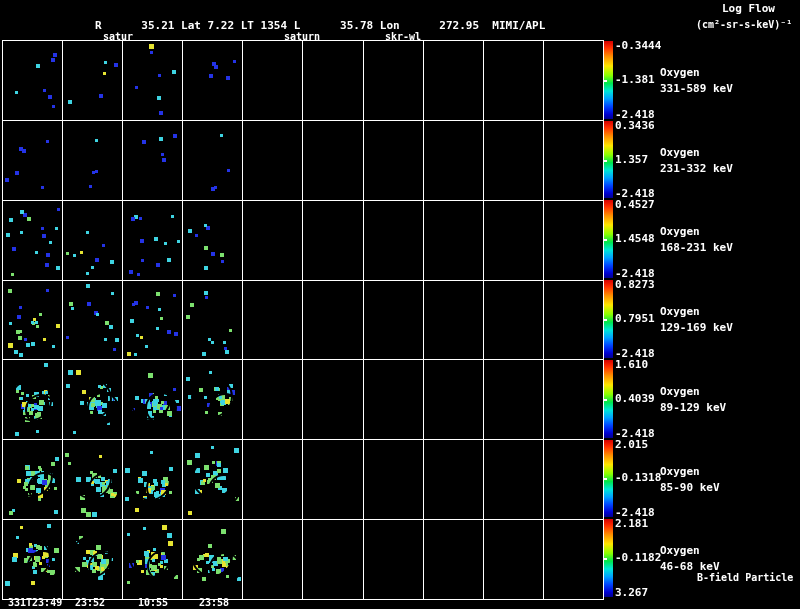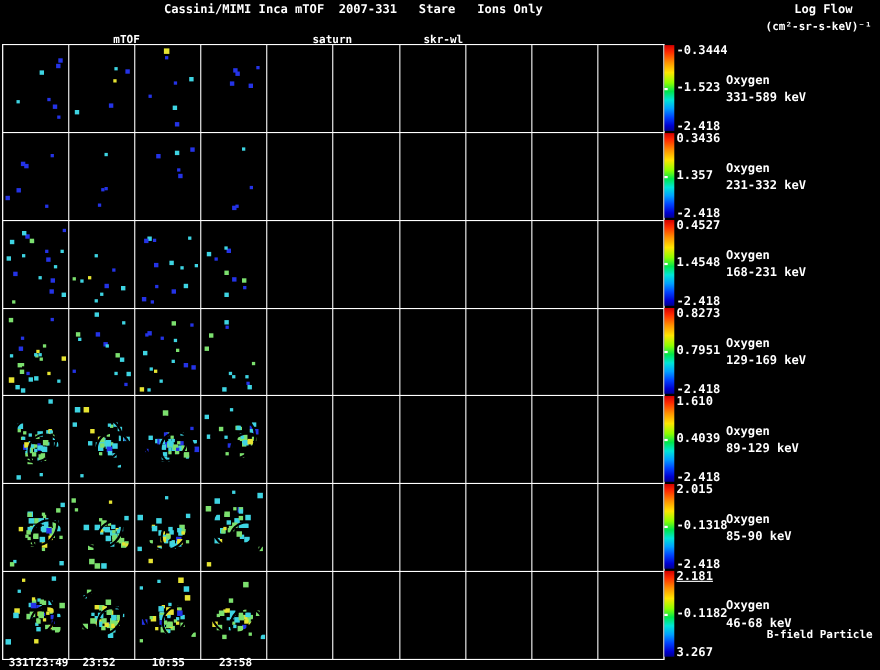--- a/index.html
+++ b/index.html
@@ -17,21 +17,21 @@
         background:linear-gradient(180deg,#d40000 0%,#ff2a00 8%,#ff9000 20%,#ffe600 32%,
         #8cff00 44%,#00e64d 54%,#00e6d8 64%,#00a2ff 74%,#0044ff 84%,#0000d0 94%,#000090 100%);}
   .cbar:after{content:"";position:absolute;left:0;top:50%;width:3px;height:2px;background:#fff;}
   .vlab{position:absolute;left:615px;font-size:11px;white-space:pre;}
   .slab{position:absolute;left:660px;font-size:11px;white-space:pre;}
 </style>
 </head>
 <body>
 
 <div id="screen">
-  <div class="t f11" style="left:149px;top:3px">Cassini/MIMI Inca mTOF  2007-331   Stare   Ions Only</div>
+  <div class="t f11" style="left:95px;top:20px">R      35.21 Lat 7.22 LT 1354 L      35.78 Lon      272.95  MIMI/APL</div>
   <div class="t f11" style="left:722px;top:3px">Log Flow</div>
   <div class="t f10" style="left:696px;top:19px">(cm²-sr-s-keV)⁻¹</div>
 
   <div id="grid">
       <div class="panel">
         <span class="dot" style="left: 45px; top: 54px; width: 4px; height: 4px; background: rgb(36, 51, 230);"></span>
         <span class="dot" style="left: 50px; top: 12px; width: 4px; height: 4px; background: rgb(36, 51, 230);"></span>
         <span class="dot" style="left: 33px; top: 23px; width: 4px; height: 4px; background: rgb(62, 212, 226);"></span>
         <span class="dot" style="left: 40px; top: 48px; width: 3px; height: 3px; background: rgb(36, 51, 230);"></span>
         <span class="dot" style="left: 49px; top: 64px; width: 3px; height: 3px; background: rgb(36, 51, 230);"></span>
@@ -749,28 +749,28 @@
         <span class="arc" style="left: 26px; top: 32px; width: 28px; height: 28px;"></span>
       </div>
       <div class="panel"></div>
       <div class="panel"></div>
       <div class="panel"></div>
       <div class="panel"></div>
       <div class="panel"></div>
       <div class="panel"></div>
     </div>
   <div id="overlays">
-      <div class="t f10" style="left: 103px; top: 31px; z-index: 5;">mTOF</div>
+      <div class="t f10" style="left: 103px; top: 31px; z-index: 5;">satur</div>
       <div class="t f10" style="left: 284px; top: 31px; z-index: 5;">saturn</div>
       <div class="t f10" style="left: 385px; top: 31px; z-index: 5;">skr-wl</div>
     </div>
   <div id="right">
       <div class="cbar" style="top: 41px; height: 77.7143px;"></div>
       <div class="vlab" style="top: 39px;">-0.3444</div>
-      <div class="vlab" style="top: 72.8571px;">-1.523</div>
+      <div class="vlab" style="top: 72.8571px;">-1.381</div>
       <div class="vlab" style="top: 107.714px;">-2.418</div>
       <div class="slab" style="top: 66px;">Oxygen</div>
       <div class="slab" style="top: 82px;">331-589 keV</div>
       <div class="cbar" style="top: 120.714px; height: 77.7143px;"></div>
       <div class="vlab" style="top: 118.714px;">0.3436</div>
       <div class="vlab" style="top: 152.571px;">1.357</div>
       <div class="vlab" style="top: 187.429px;">-2.418</div>
       <div class="slab" style="top: 145.714px;">Oxygen</div>
       <div class="slab" style="top: 161.714px;">231-332 keV</div>
       <div class="cbar" style="top: 200.429px; height: 77.7143px;"></div>
@@ -791,21 +791,21 @@
       <div class="vlab" style="top: 426.571px;">-2.418</div>
       <div class="slab" style="top: 384.857px;">Oxygen</div>
       <div class="slab" style="top: 400.857px;">89-129 keV</div>
       <div class="cbar" style="top: 439.571px; height: 77.7143px;"></div>
       <div class="vlab" style="top: 437.571px;">2.015</div>
       <div class="vlab" style="top: 471.429px;">-0.1318</div>
       <div class="vlab" style="top: 506.286px;">-2.418</div>
       <div class="slab" style="top: 464.571px;">Oxygen</div>
       <div class="slab" style="top: 480.571px;">85-90 keV</div>
       <div class="cbar" style="top: 519.286px; height: 77.7143px;"></div>
-      <div class="vlab" style="top: 517.286px; text-decoration: underline;">2.181</div>
+      <div class="vlab" style="top: 517.286px;">2.181</div>
       <div class="vlab" style="top: 551.143px;">-0.1182</div>
       <div class="vlab" style="top: 586px;">3.267</div>
       <div class="slab" style="top: 544.286px;">Oxygen</div>
       <div class="slab" style="top: 560.286px;">46-68 keV</div>
     </div>
   <div id="footer">
       <div class="t f10" style="left: 8px; top: 597px;">331T23:49</div>
       <div class="t f10" style="left: 75px; top: 597px;">23:52</div>
       <div class="t f10" style="left: 138px; top: 597px;">10:55</div>
       <div class="t f10" style="left: 199px; top: 597px;">23:58</div>

